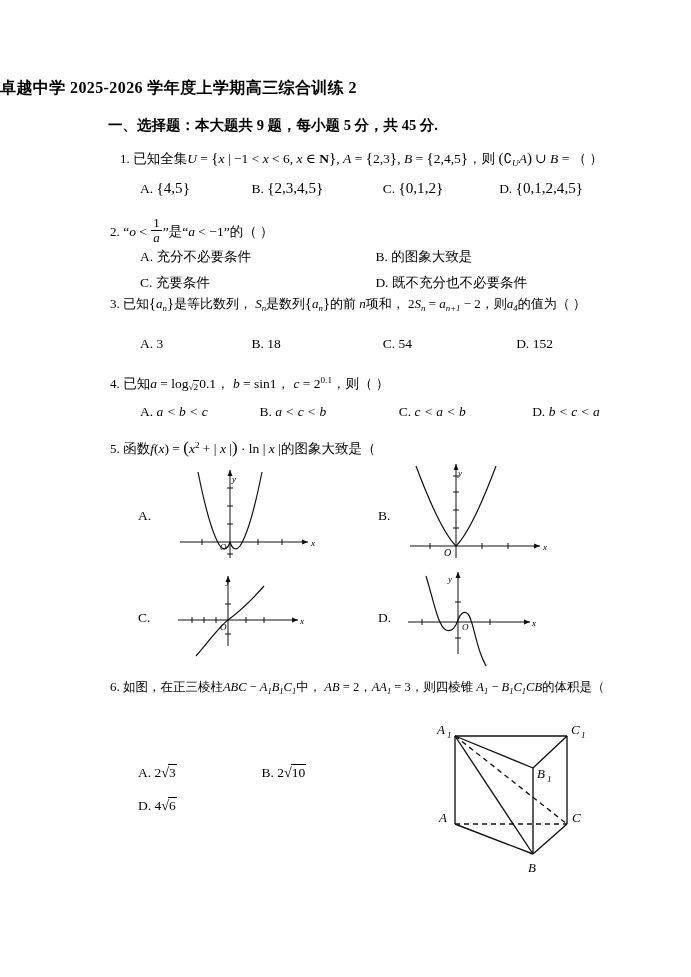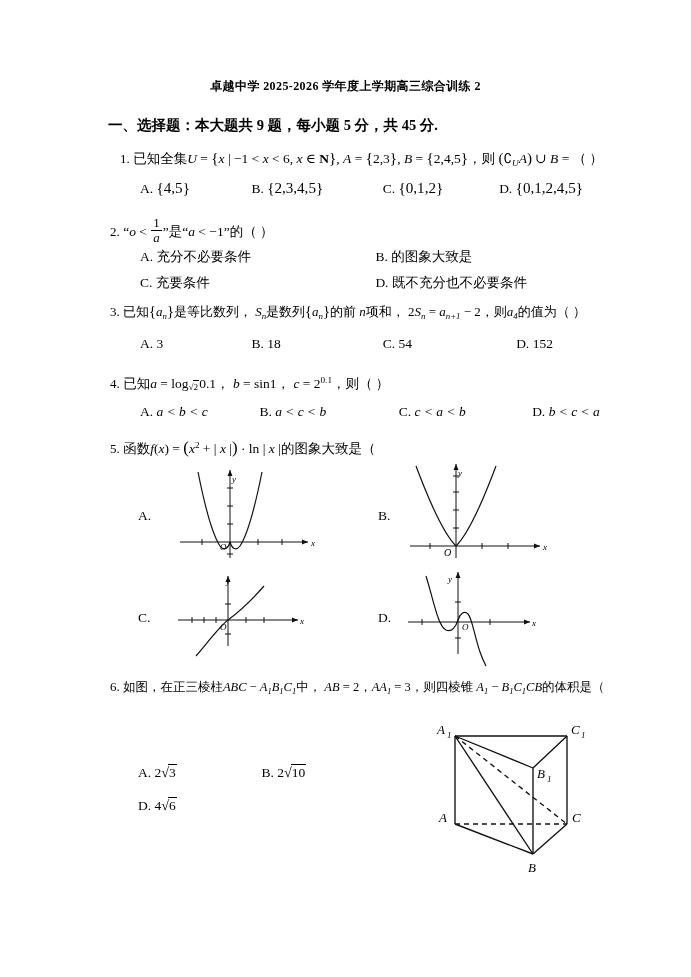--- a/index.html
+++ b/index.html
@@ -20,22 +20,21 @@
     left: 0; top: 0;
     width: 691px;
     height: 977px;
     background: #ffffff;
   }
   .doc-title {
     position: absolute;
     left: 0;
     top: 78px;
     width: 691px;
-    text-align: center;
-    font-size: 12px;
+    font-size: 16px;
     font-weight: bold;
     letter-spacing: 0.4px;
     font-family: "Liberation Serif", "DejaVu Serif", serif;
   }
   .section-head {
     position: absolute;
     left: 108px;
     top: 116px;
     font-size: 14.5px;
     font-weight: bold;
@@ -125,21 +124,21 @@
   </div>
   <div class="opts" style="left:140px; top:248px;">
     <span style="display:inline-block;width:232px;"><span>A.</span>&nbsp;<span>充分不必要条件</span></span>
     <span style="display:inline-block;"><span>B.</span>&nbsp;<span>的图象大致是</span></span>
   </div>
   <div class="opts" style="left:140px; top:274px;">
     <span style="display:inline-block;width:232px;"><span>C.</span>&nbsp;<span>充要条件</span></span>
     <span style="display:inline-block;"><span>D.</span>&nbsp;<span>既不充分也不必要条件</span></span>
   </div>
 
-  <div class="q" style="top:302px; font-size:13px;">
+  <div class="q" style="top:294px; font-size:13px;">
     <span class="qnum">3.</span>
     <span>已知</span><span class="brace">{</span><i class="v">a</i><span class="sub">n</span><span class="brace">}</span><span>是等比数列，</span>
     <i class="v">S</i><span class="sub">n</span><span>是数列</span><span class="brace">{</span><i class="v">a</i><span class="sub">n</span><span class="brace">}</span><span>的前</span>
     <i class="v">n</i><span>项和，</span>
     2<i class="v">S</i><span class="sub">n</span> = <i class="v">a</i><span class="sub">n+1</span> − 2<span>，则</span><i class="v">a</i><span class="sub">4</span><span>的值为（   ）</span>
   </div>
   <div class="opts" style="left:140px; top:336px;">
     <span style="display:inline-block;width:108px;"><span>A.</span>&nbsp;<span>3</span></span>
     <span style="display:inline-block;width:128px;"><span>B.</span>&nbsp;<span>18</span></span>
     <span style="display:inline-block;width:130px;"><span>C.</span>&nbsp;<span>54</span></span>

